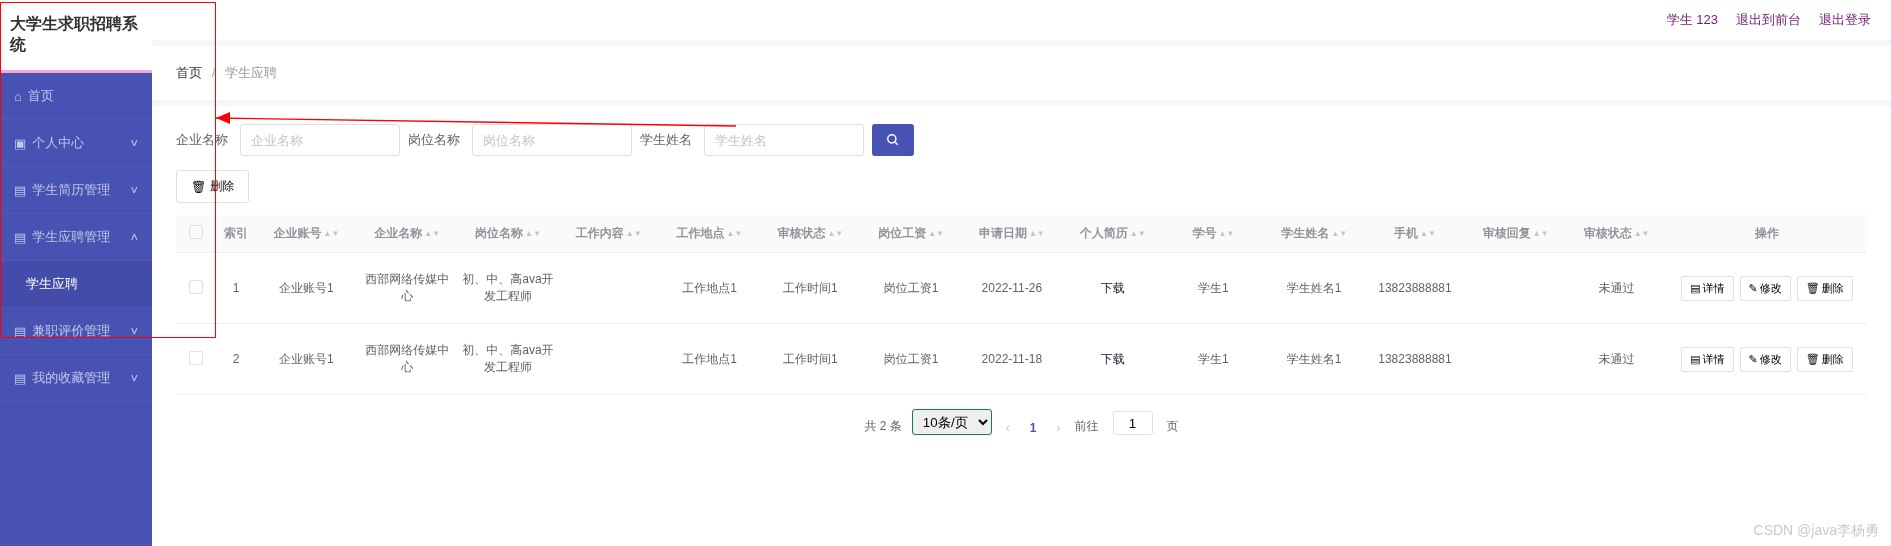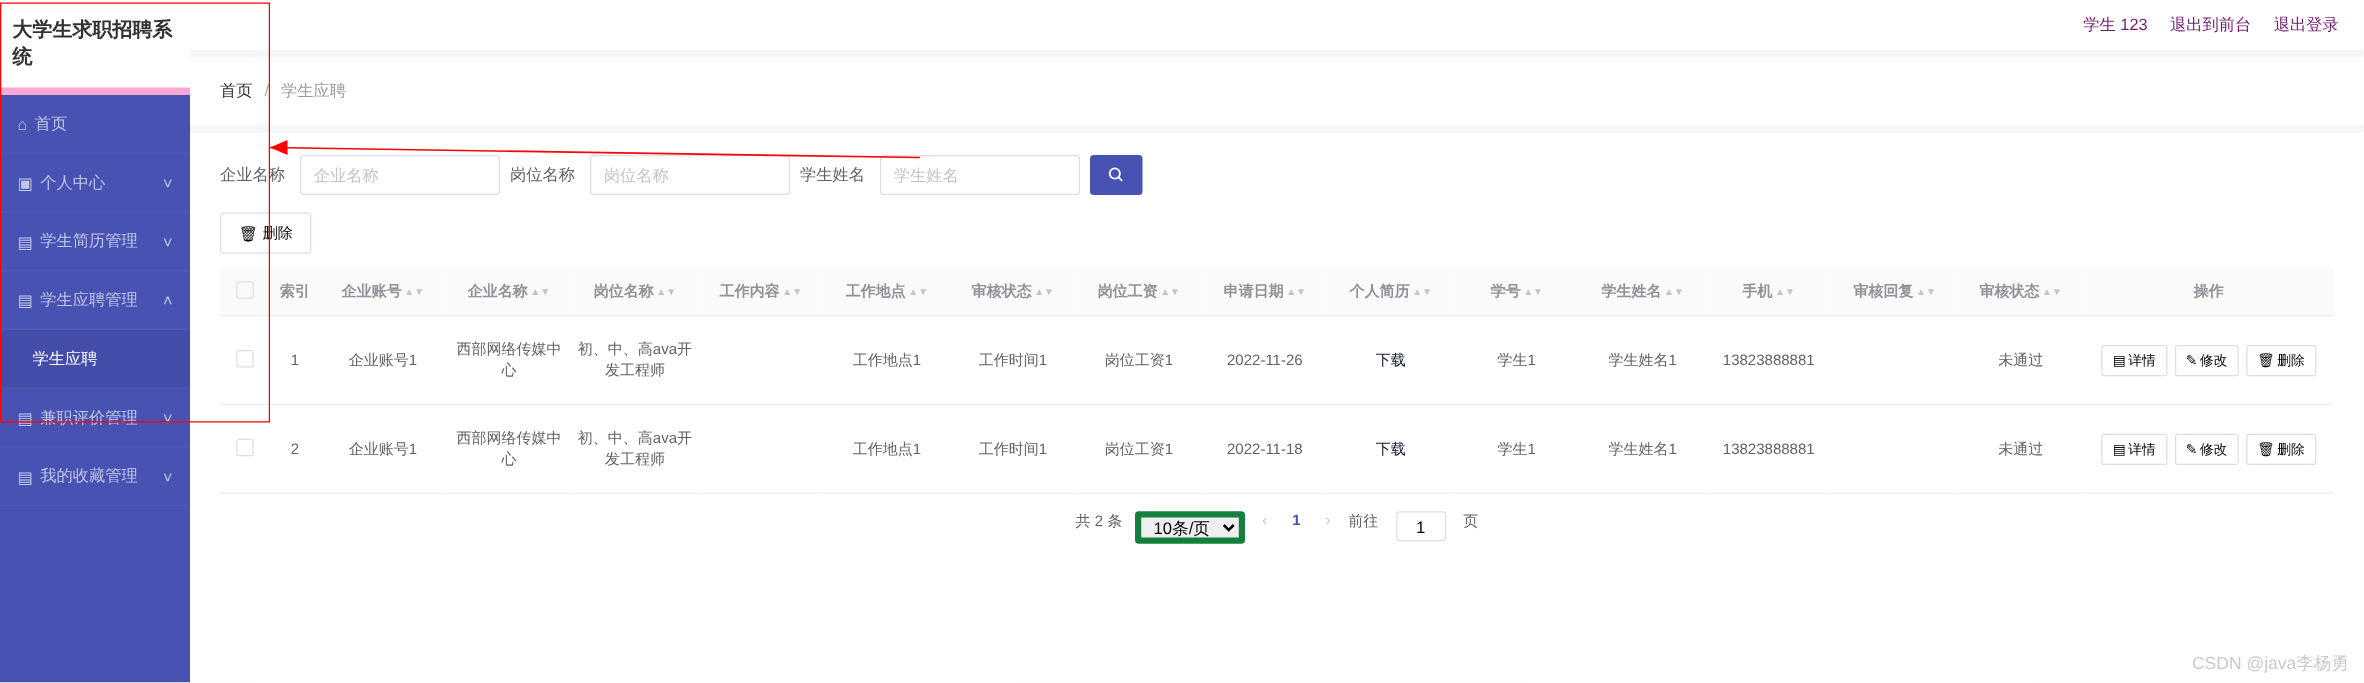--- a/index.html
+++ b/index.html
@@ -2,21 +2,21 @@
 <html><head>
   <meta charset="utf-8">
   <style>
     * { margin: 0; padding: 0; box-sizing: border-box; }
     body { font-family: "Microsoft YaHei", sans-serif; font-size: 13px; color: #606266; background: #fff; }
     
     .layout { display: flex; width: 1891px; height: 546px; position: relative; }
     
     
     .sidebar { width: 152px; background: #4752b3; color: #fff; display: flex; flex-direction: column; }
-    .logo { background: #fff; color: #333; font-weight: bold; font-size: 16px; padding: 14px 10px; border-bottom: 6px solid #f9a8d4; }
+    .logo { background: #fff; color: #333; font-weight: bold; font-size: 16px; padding: 14px 10px; border-bottom: 3px solid #f9a8d4; }
     .menu { flex: 1; }
     .menu-item { display: flex; align-items: center; padding: 14px 14px; color: #c3c7e6; cursor: pointer; font-size: 13px; justify-content: space-between; border-bottom: 1px solid rgba(255,255,255,0.05); }
     .menu-item .label { display: flex; align-items: center; gap: 6px; }
     .menu-item.submenu { padding-left: 26px; color: #fff; background: rgba(0,0,0,0.05); }
     
     
     .main { flex: 1; display: flex; flex-direction: column; background: #f5f6fa; }
     
     
     .topbar { background: #fff; height: 40px; display: flex; justify-content: flex-end; align-items: center; padding: 0 20px; gap: 18px; font-size: 13px; }
@@ -48,22 +48,22 @@
     .sort-caret { display: inline-flex; flex-direction: column; line-height: 4px; font-size: 8px; color: #c0c4cc; }
     .col-check { width: 40px; }
     .col-idx { width: 40px; }
     .col-op { width: 200px; }
     .link-green { color: #0f172a; cursor: pointer; }
     .op-btns { display: flex; gap: 6px; justify-content: center; }
     .op-btn { border: 1px solid #dcdfe6; background: #fff; border-radius: 2px; padding: 4px 8px; font-size: 11px; cursor: pointer; display: flex; align-items: center; gap: 2px; white-space: nowrap; }
     .checkbox { width: 14px; height: 14px; border: 1px solid #dcdfe6; border-radius: 2px; display: inline-block; cursor: pointer; }
     
     
-    .pagination { display: flex; align-items: flex-start; justify-content: center; gap: 10px; padding: 14px 0 4px; font-size: 12px; color: #606266; }
-    .pagination select { border: 5px solid #15803d; border-radius: 3px; height: 26px; padding: 0 6px; }
+    .pagination { display: flex; align-items: flex-end; justify-content: center; gap: 10px; padding: 14px 0 4px; font-size: 12px; color: #606266; }
+    .pagination select { border: 1px solid #15803d; border-radius: 3px; height: 26px; padding: 0 6px; }
     .page-num { color: #4752b3; font-weight: bold; padding: 0 6px; cursor: pointer; }
     .page-arrow { color: #c0c4cc; cursor: pointer; padding: 0 4px; }
     .page-input { width: 40px; height: 24px; border: 1px solid #dcdfe6; border-radius: 3px; text-align: center; margin: 0 4px; }
     
     
     .anno-box { position: absolute; border: 1px solid red; pointer-events: none; }
     .anno-arrow { position: absolute; pointer-events: none; }
     
     
     .watermark { position: absolute; right: 12px; bottom: 6px; color: rgba(120,120,120,0.4); font-size: 14px; pointer-events: none; }

